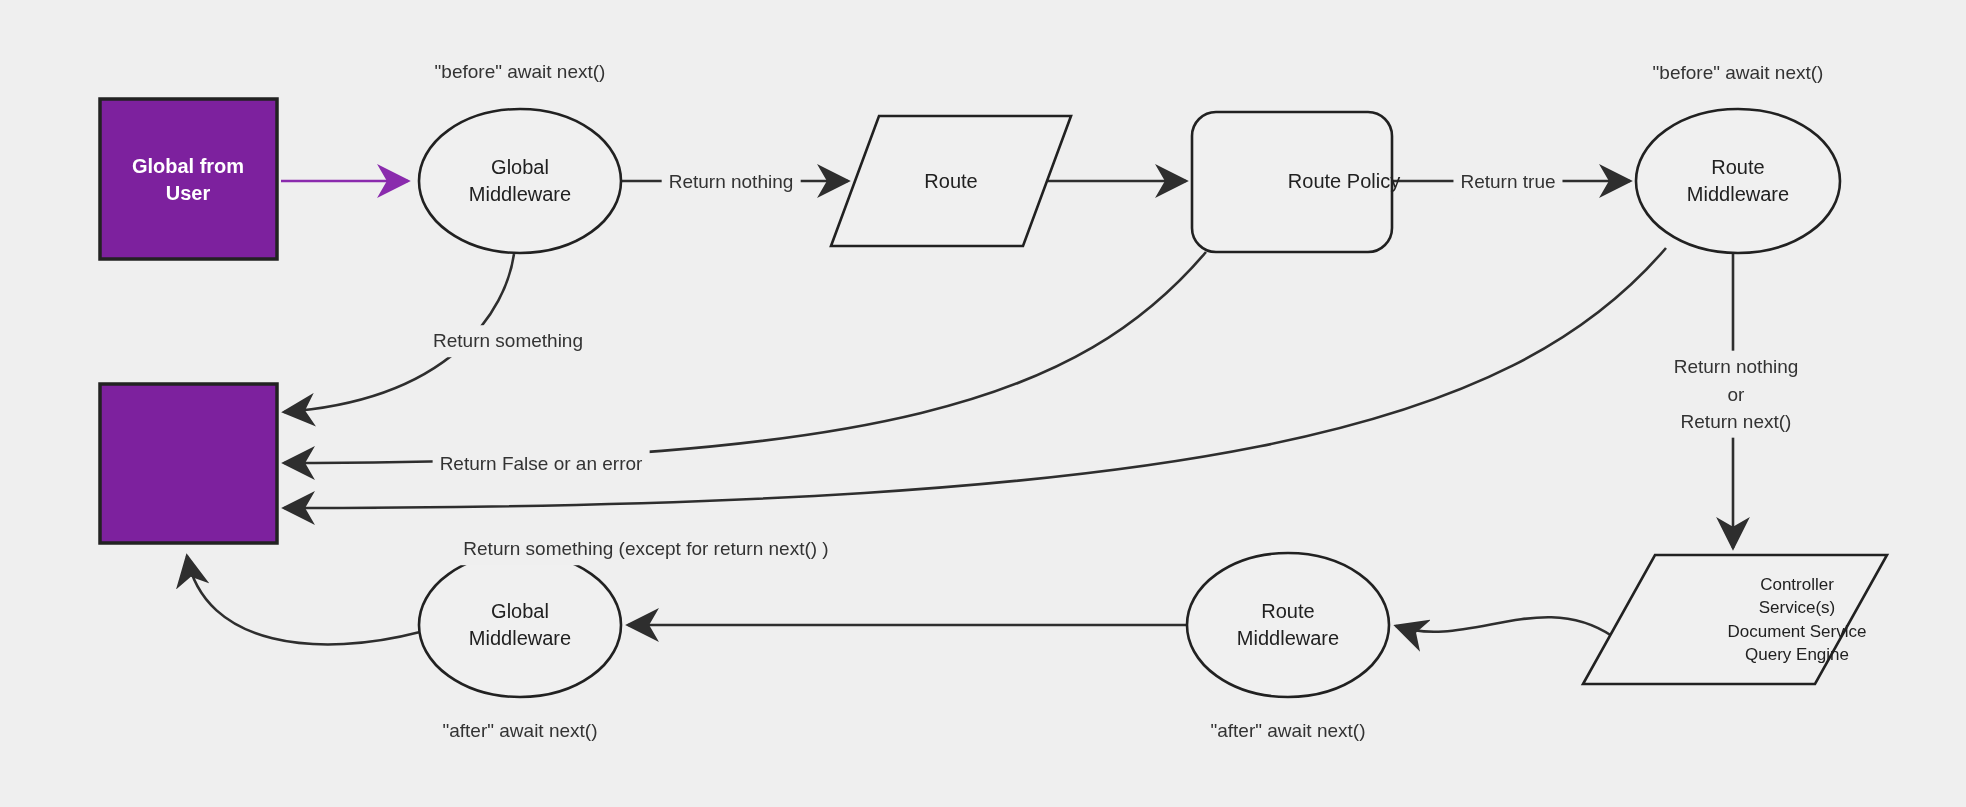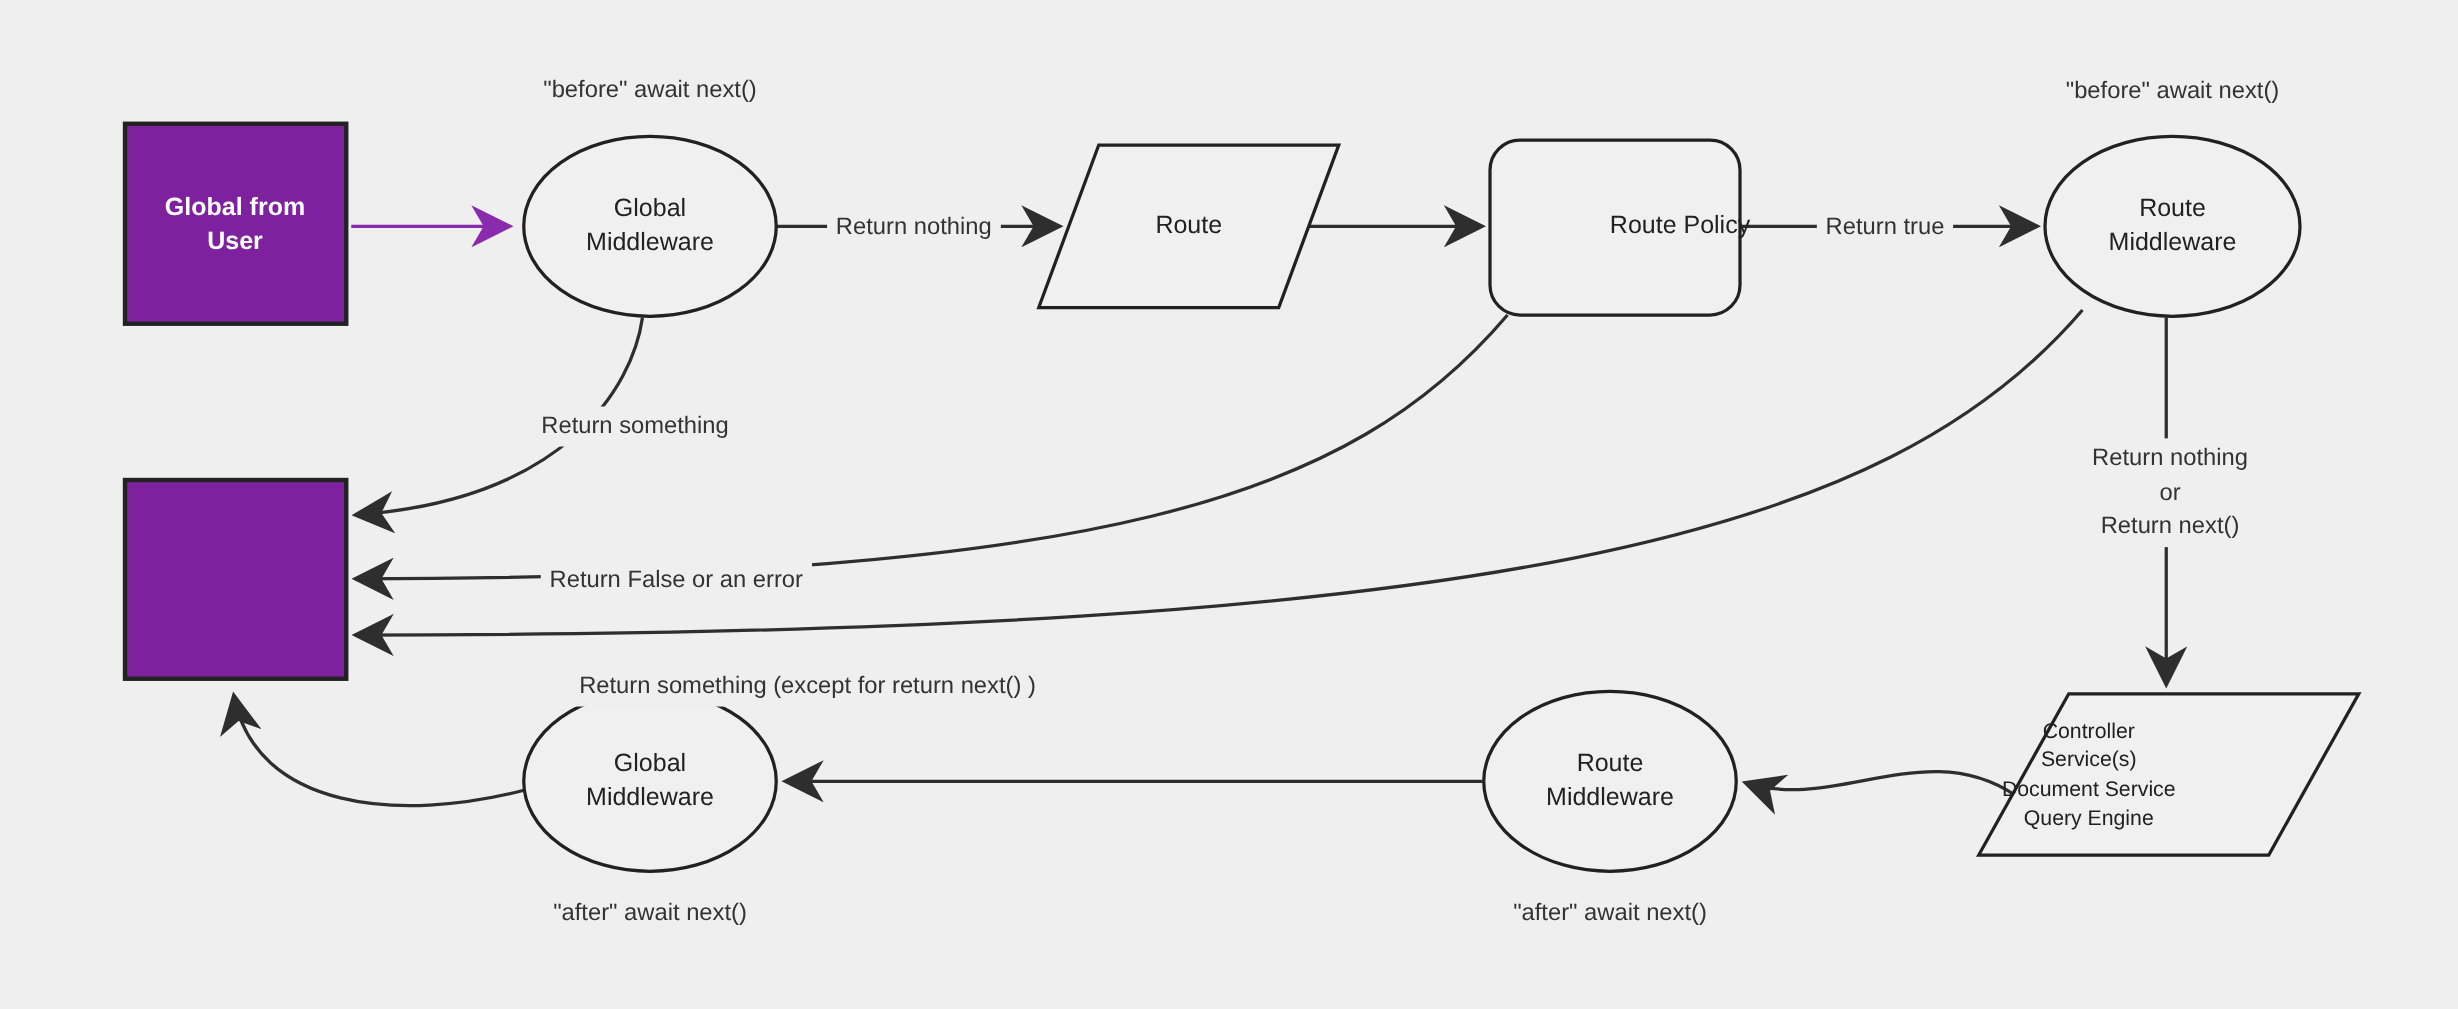--- a/index.html
+++ b/index.html
@@ -98,21 +98,21 @@
     </g>
   </svg>
 
   <div class="node-lbl white" style="left:188px;top:180px;">Global from User</div>
   <div class="node-lbl" style="left:520px;top:181px;">Global
 Middleware</div>
   <div class="node-lbl" style="left:951px;top:181px;">Route</div>
   <div class="node-lbl" style="left:1344px;top:181px;">Route Policy</div>
   <div class="node-lbl" style="left:1738px;top:181px;">Route
 Middleware</div>
-  <div class="node-lbl small" style="left:1671px;top:620px;">Controller
+  <div class="node-lbl small" style="left:1797px;top:620px;">Controller
 Service(s)
 Document Service
 Query Engine</div>
   <div class="node-lbl" style="left:1288px;top:625px;">Route
 Middleware</div>
   <div class="node-lbl" style="left:520px;top:625px;">Global
 Middleware</div>
 
   <div class="lbl" style="left:520px;top:72px;">"before" await next()</div>
   <div class="lbl" style="left:1738px;top:73px;">"before" await next()</div>

